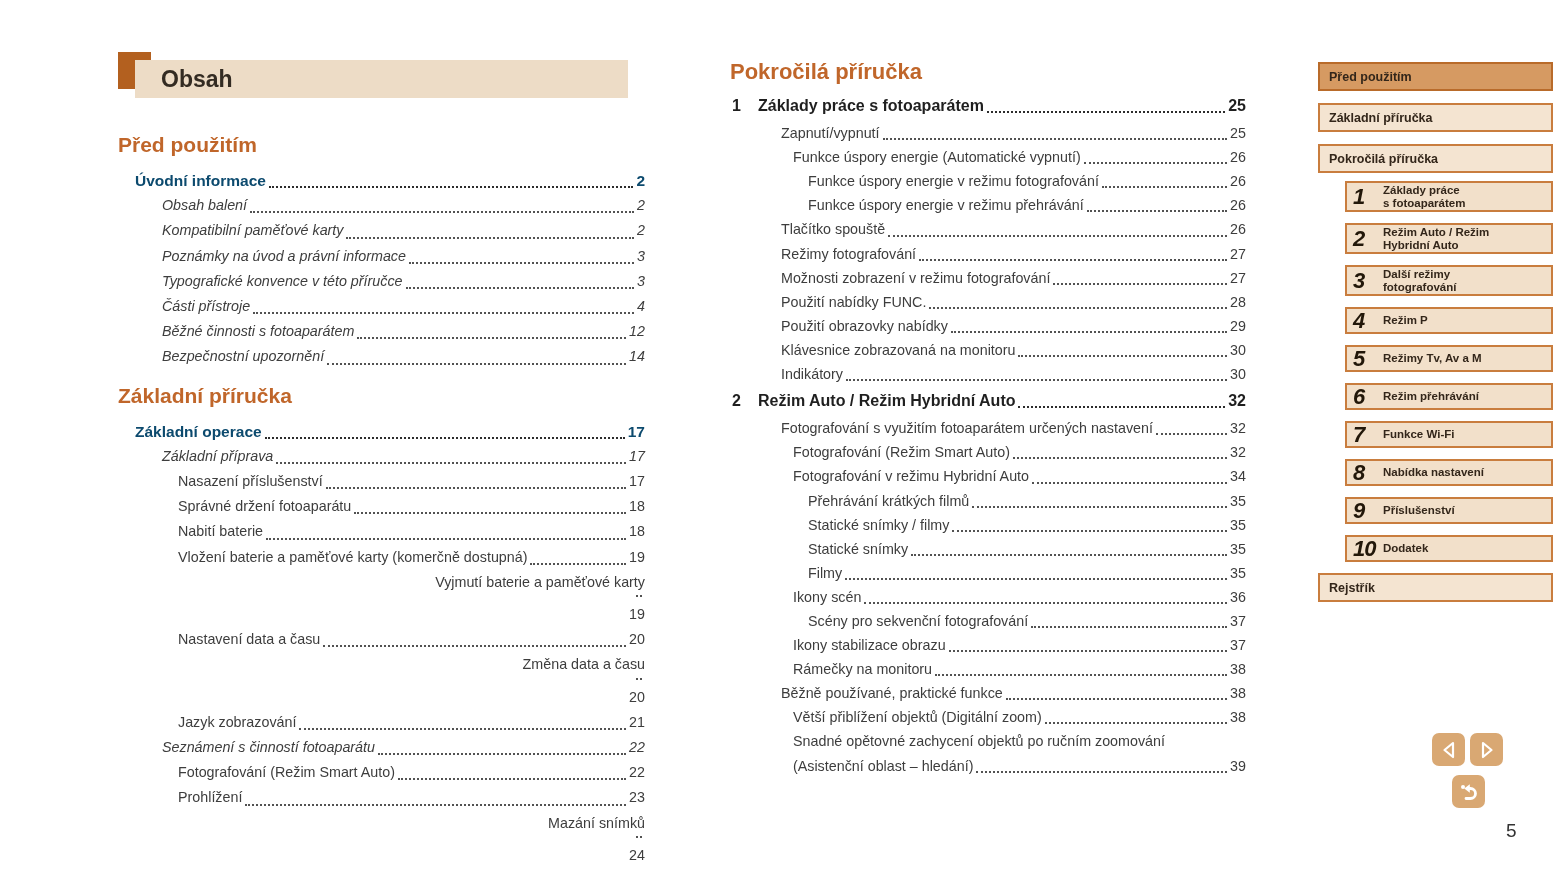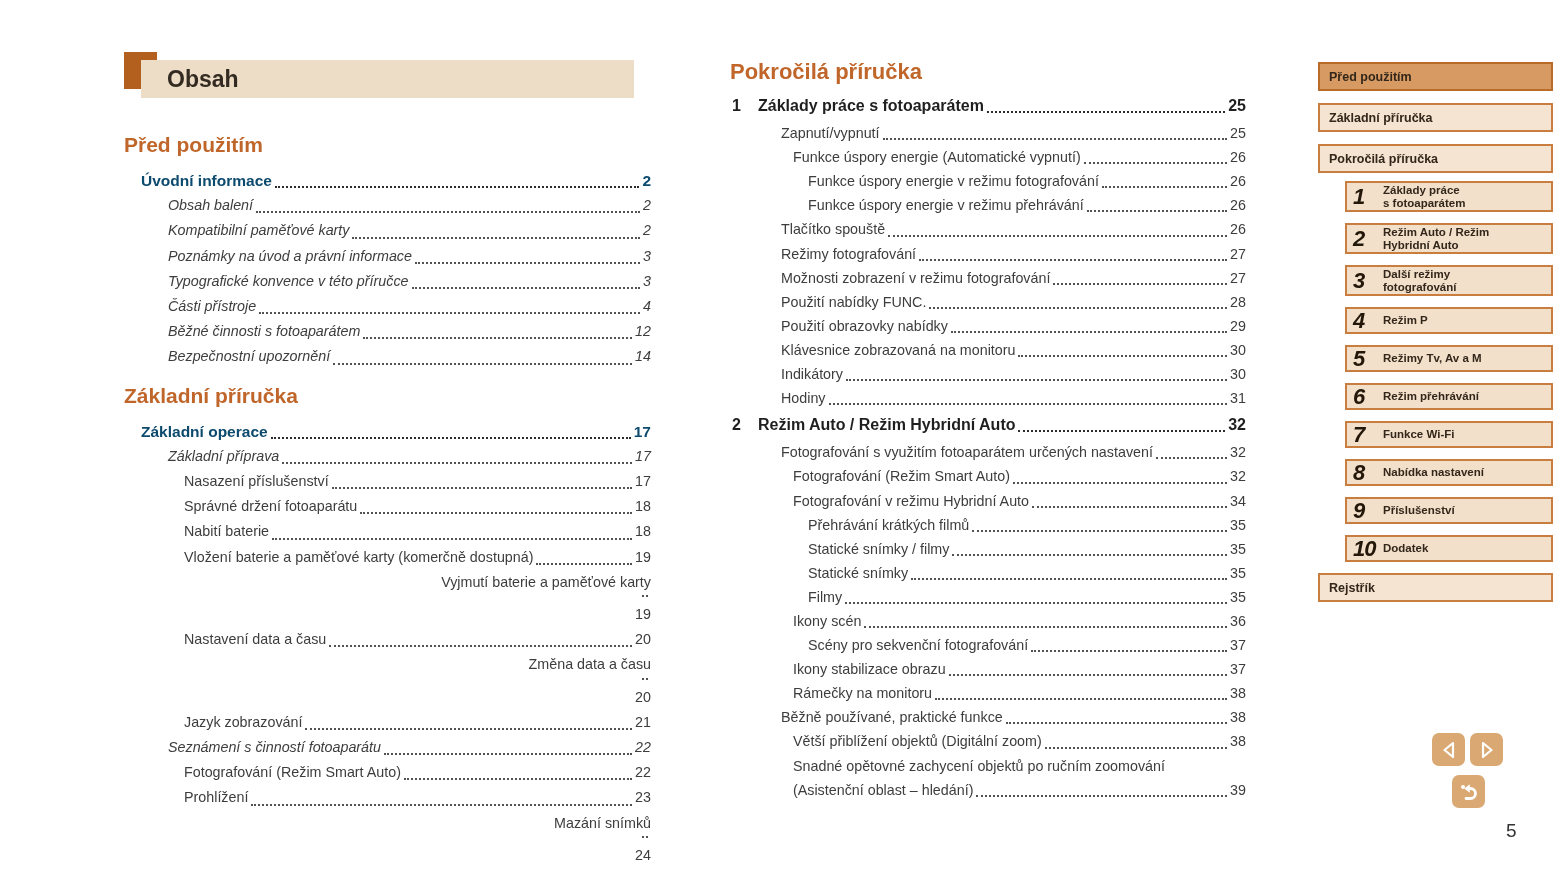--- a/index.html
+++ b/index.html
@@ -3,21 +3,21 @@
 <meta charset="utf-8">
 <style>
   html,body{margin:0;padding:0;}
   body{
     width:1553px;height:874px;position:relative;overflow:hidden;
     background:#ffffff;
     font-family:"Liberation Sans","DejaVu Sans",sans-serif;
     color:#3d3d3d;
   }
   
-  .left-col{position:absolute;left:124px;top:52px;width:527px;}
+  .left-col{position:absolute;left:118px;top:52px;width:527px;}
   .mid-col{position:absolute;left:730px;top:58px;width:516px;}
 
   .title-block{position:relative;height:46px;}
   .title-square{position:absolute;left:0;top:0;width:33px;height:37px;background:#b3601f;}
   .title-banner{position:absolute;left:17px;top:8px;width:493px;height:38px;background:#eddcc6;
     display:flex;align-items:center;padding-left:26px;box-sizing:border-box;}
   .title-banner h1{margin:0;font-size:23px;font-weight:700;color:#332b22;}
 
   .left-sections{margin-top:33px;}
   .col-heading{margin:12px 0 9px 0;font-size:21px;line-height:28px;font-weight:700;color:#c0662a;}
@@ -291,26 +291,20 @@
     <span class="t-label">Klávesnice zobrazovaná na monitoru</span>
     <span class="t-leader"></span>
     <span class="t-page">30</span>
   </div>
       <div class="toc-entry lvl2">
 
     <span class="t-label">Indikátory</span>
     <span class="t-leader"></span>
     <span class="t-page">30</span>
   </div>
-      <div class="toc-entry lvl2">
-
-    <span class="t-label">Hodiny</span>
-    <span class="t-leader"></span>
-    <span class="t-page">31</span>
-  </div>
       <div class="toc-entry chapter">
     <span class="t-num">2</span>
     <span class="t-label">Režim Auto / Režim Hybridní Auto</span>
     <span class="t-leader"></span>
     <span class="t-page">32</span>
   </div>
       <div class="toc-entry lvl2">
 
     <span class="t-label">Fotografování s využitím fotoaparátem určených nastavení</span>
     <span class="t-leader"></span>

